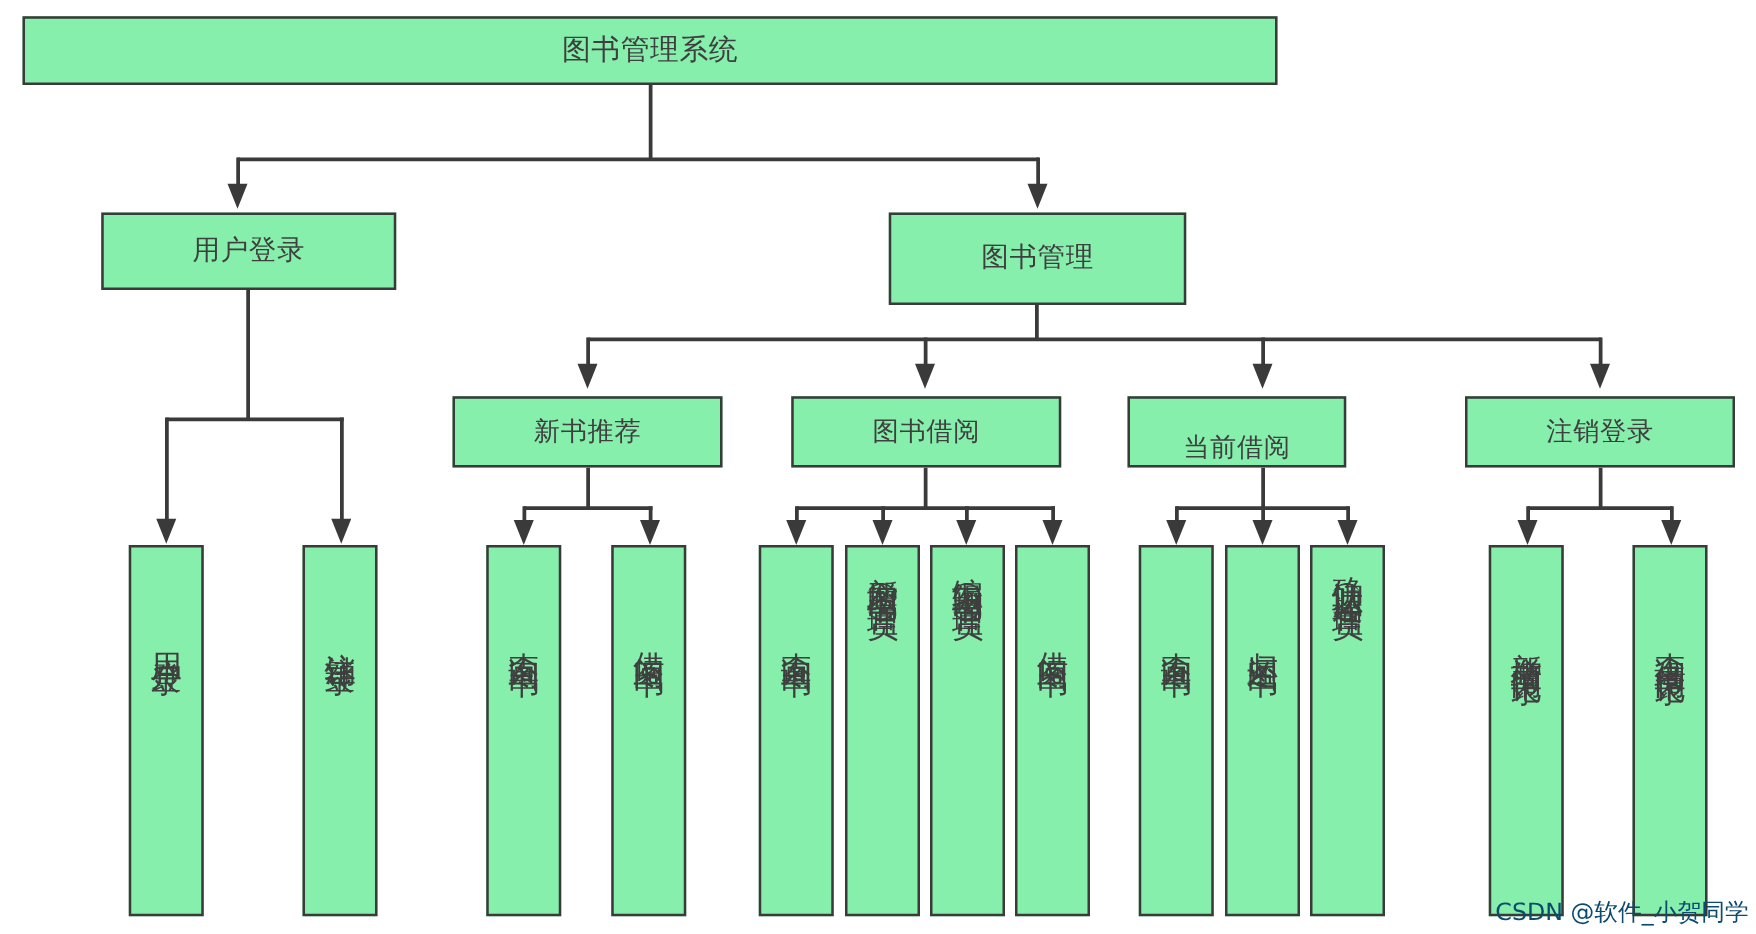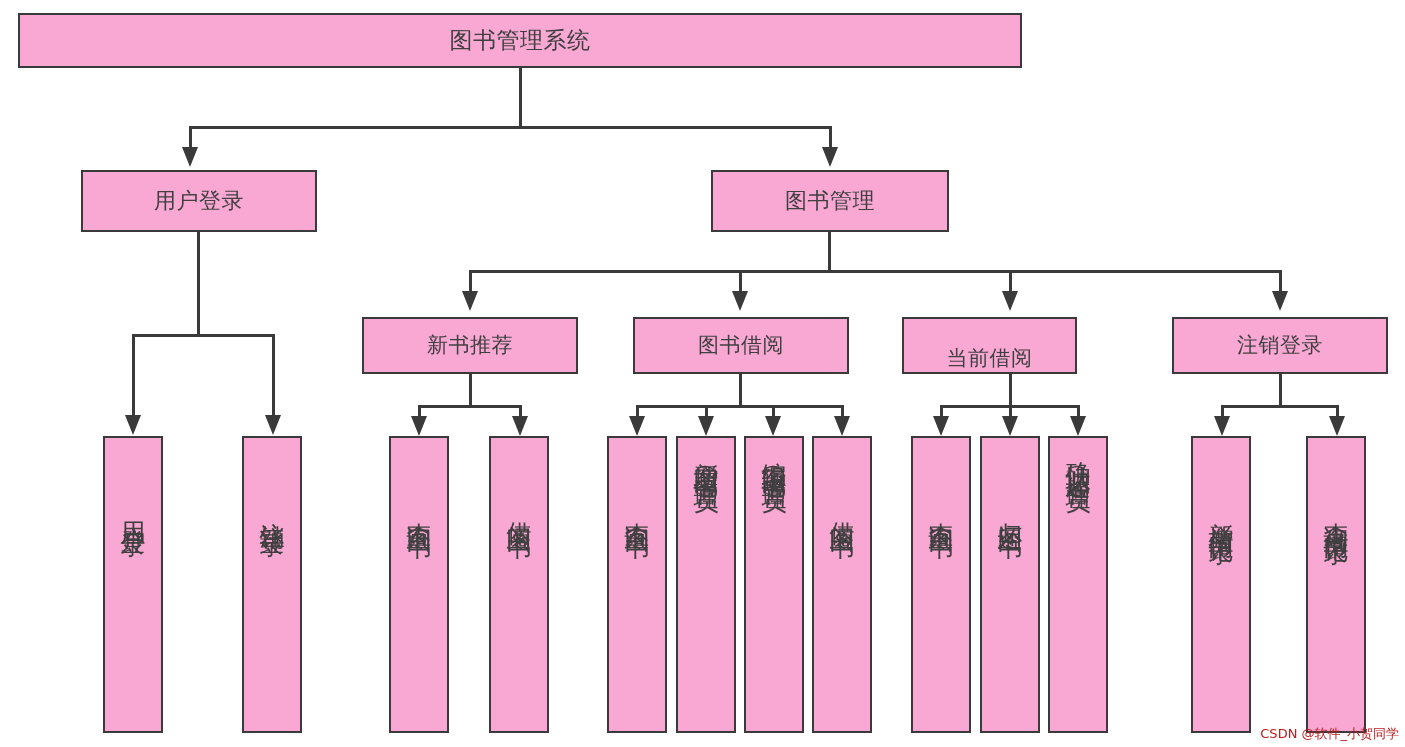--- a/index.html
+++ b/index.html
@@ -13,21 +13,21 @@
     width:1405px;
     height:747px;
     background:#ffffff;
     overflow:hidden;
   }
   
   .node{
     position:absolute;
     box-sizing:border-box;
     border:2px solid #3a3a3a;
-    background:#f9a8d4;
+    background:#86efac;
     display:flex;
     align-items:center;
     justify-content:center;
     text-align:center;
     color:#3f3f3f;
     line-height:1.28;
     z-index:3;
   }
   .node .label{
     display:block;
@@ -73,22 +73,22 @@
     border-left:8px solid transparent;
     border-right:8px solid transparent;
     border-top:20px solid #3a3a3a;
     z-index:2;
   }
   
   #watermark{
     position:absolute;
     right:6px;
     bottom:4px;
-    font-size:13px;
-    color:#b91c1c;
+    font-size:19px;
+    color:#0c4a6e;
     white-space:nowrap;
     z-index:5;
     font-family:"DejaVu Sans","Liberation Sans",sans-serif;
   }
 </style>
 </head>
 <body>
 
 <div id="diagram">
 
@@ -101,21 +101,21 @@
   <div class="ln h" style="left:190px;top:126px;width:641px;"></div>
 
   <div class="ln v" style="left:189px;top:126px;height:22px;"></div>
   <div class="arrow" style="left:182px;top:147px;"></div>
   <div class="ln v" style="left:829px;top:126px;height:22px;"></div>
   <div class="arrow" style="left:822px;top:147px;"></div>
 
   <div class="node lvl2" style="left:81px;top:170px;width:236px;height:62px;">
     <span class="label">用户登录</span>
   </div>
-  <div class="node lvl2" style="left:711px;top:170px;width:238px;height:62px;">
+  <div class="node lvl2" style="left:711px;top:170px;width:238px;height:74px;">
     <span class="label">图书管理</span>
   </div>
 
   <div class="ln v" style="left:197px;top:232px;height:104px;"></div>
   <div class="ln h" style="left:133px;top:334px;width:142px;"></div>
   <div class="ln v" style="left:132px;top:334px;height:82px;"></div>
   <div class="arrow" style="left:125px;top:415px;"></div>
   <div class="ln v" style="left:272px;top:334px;height:82px;"></div>
   <div class="arrow" style="left:265px;top:415px;"></div>
 

